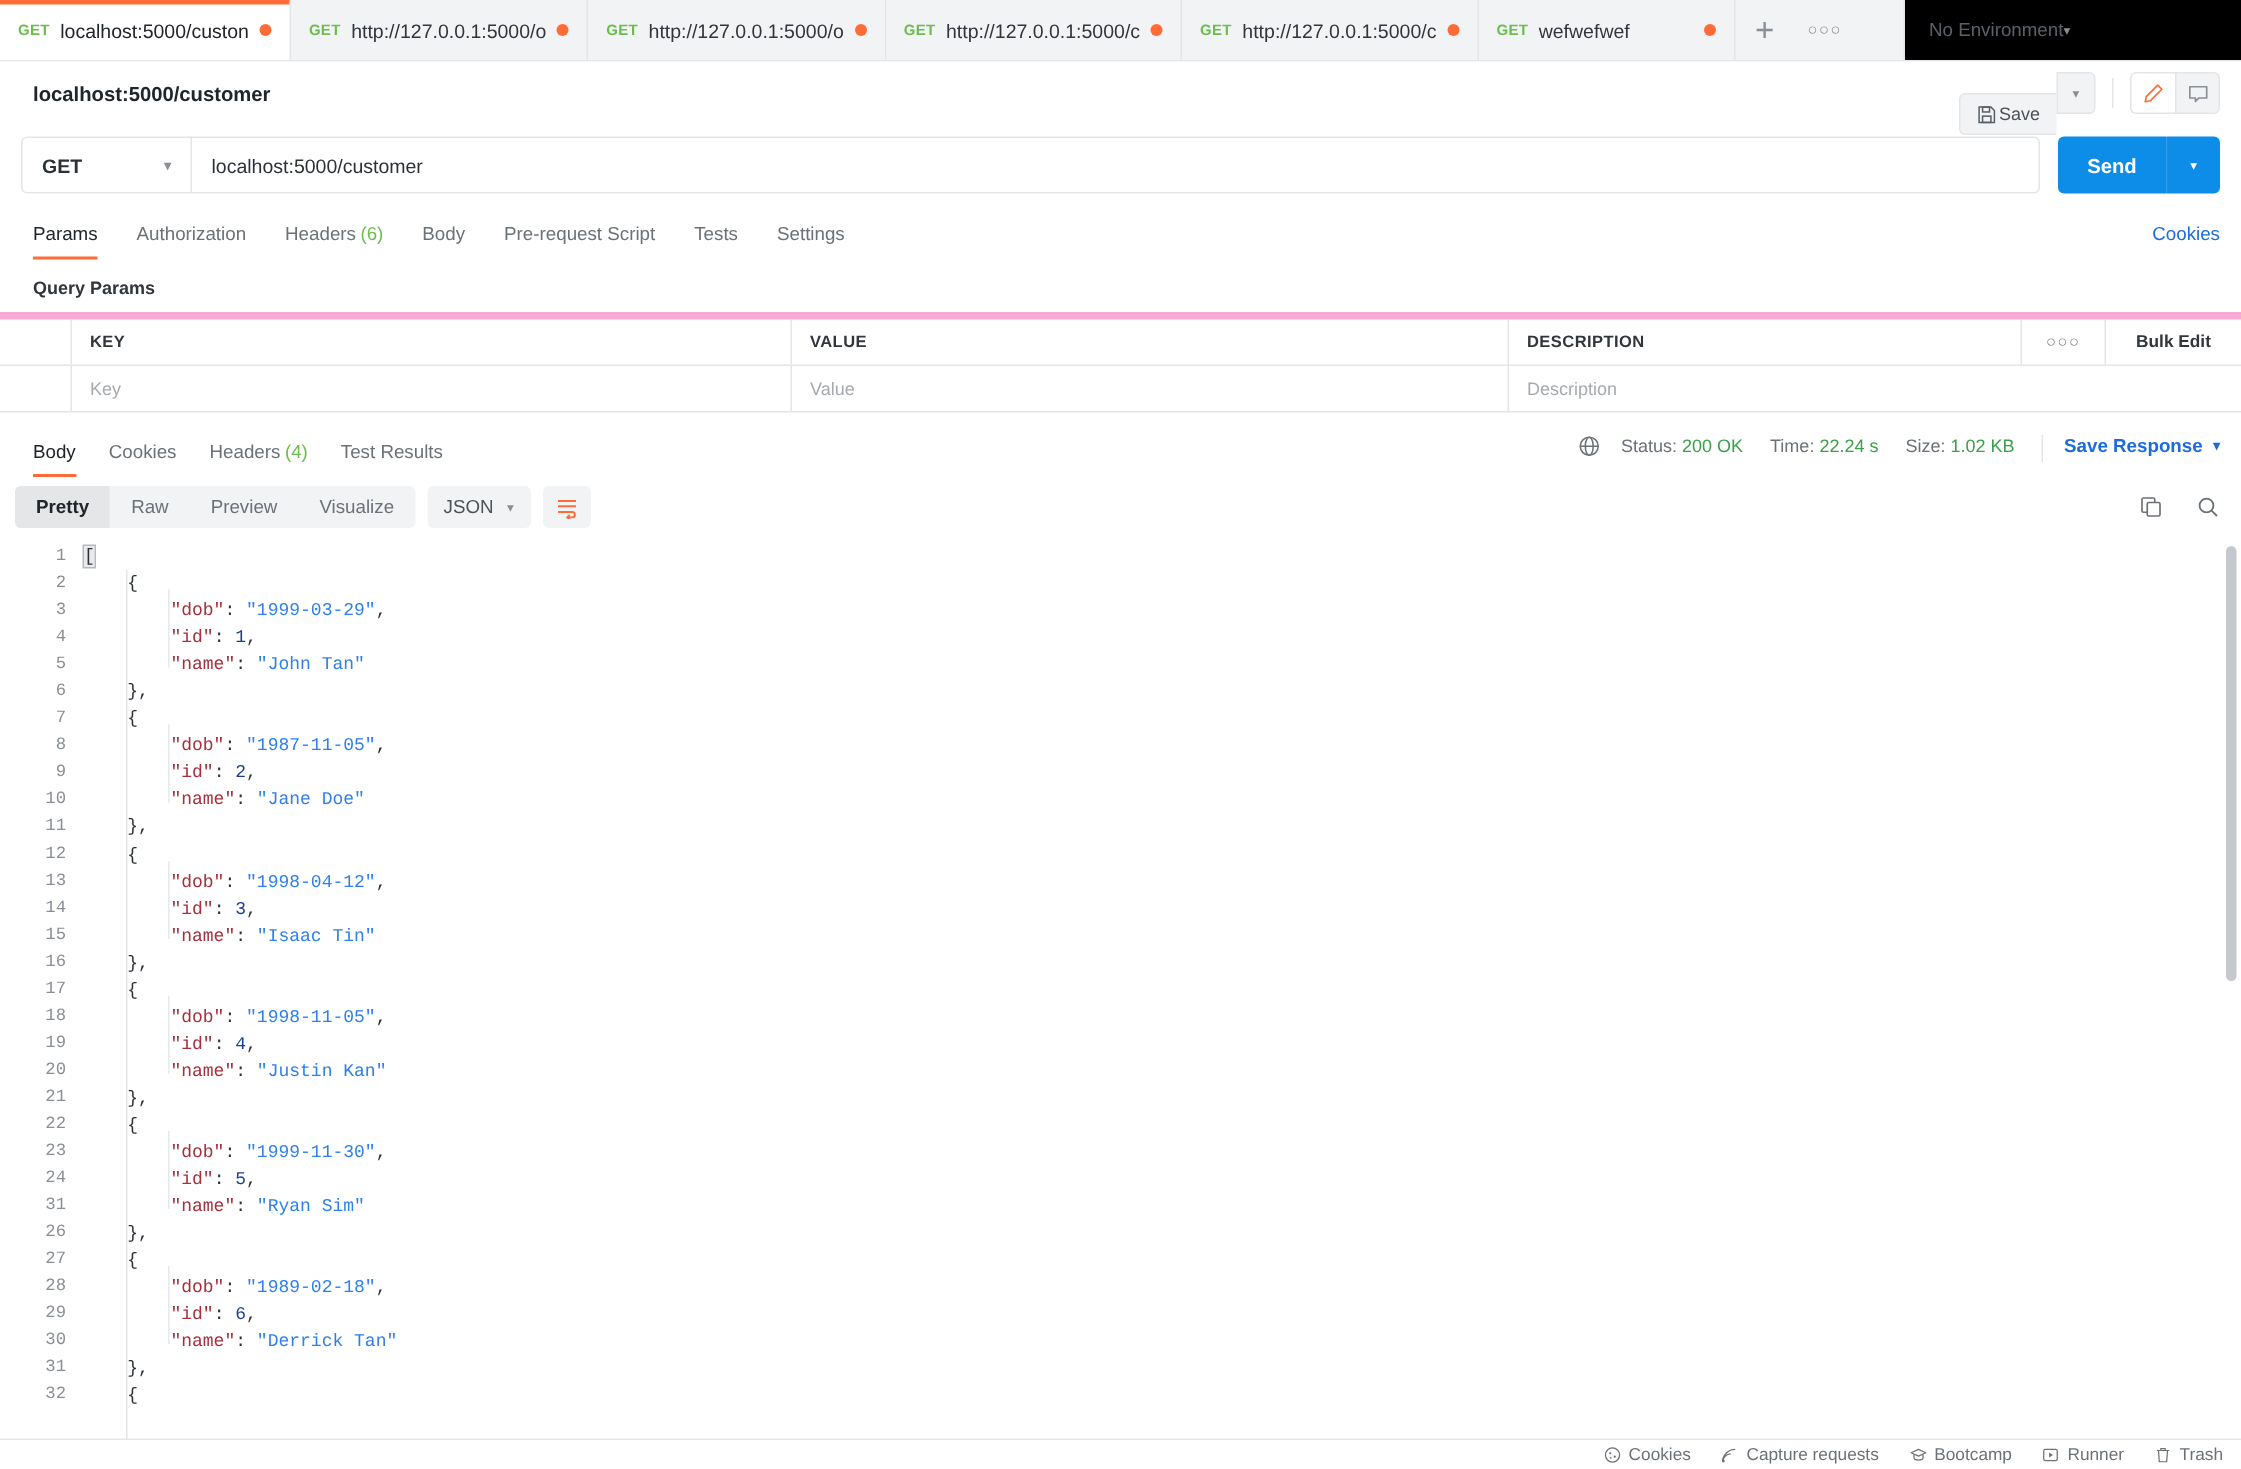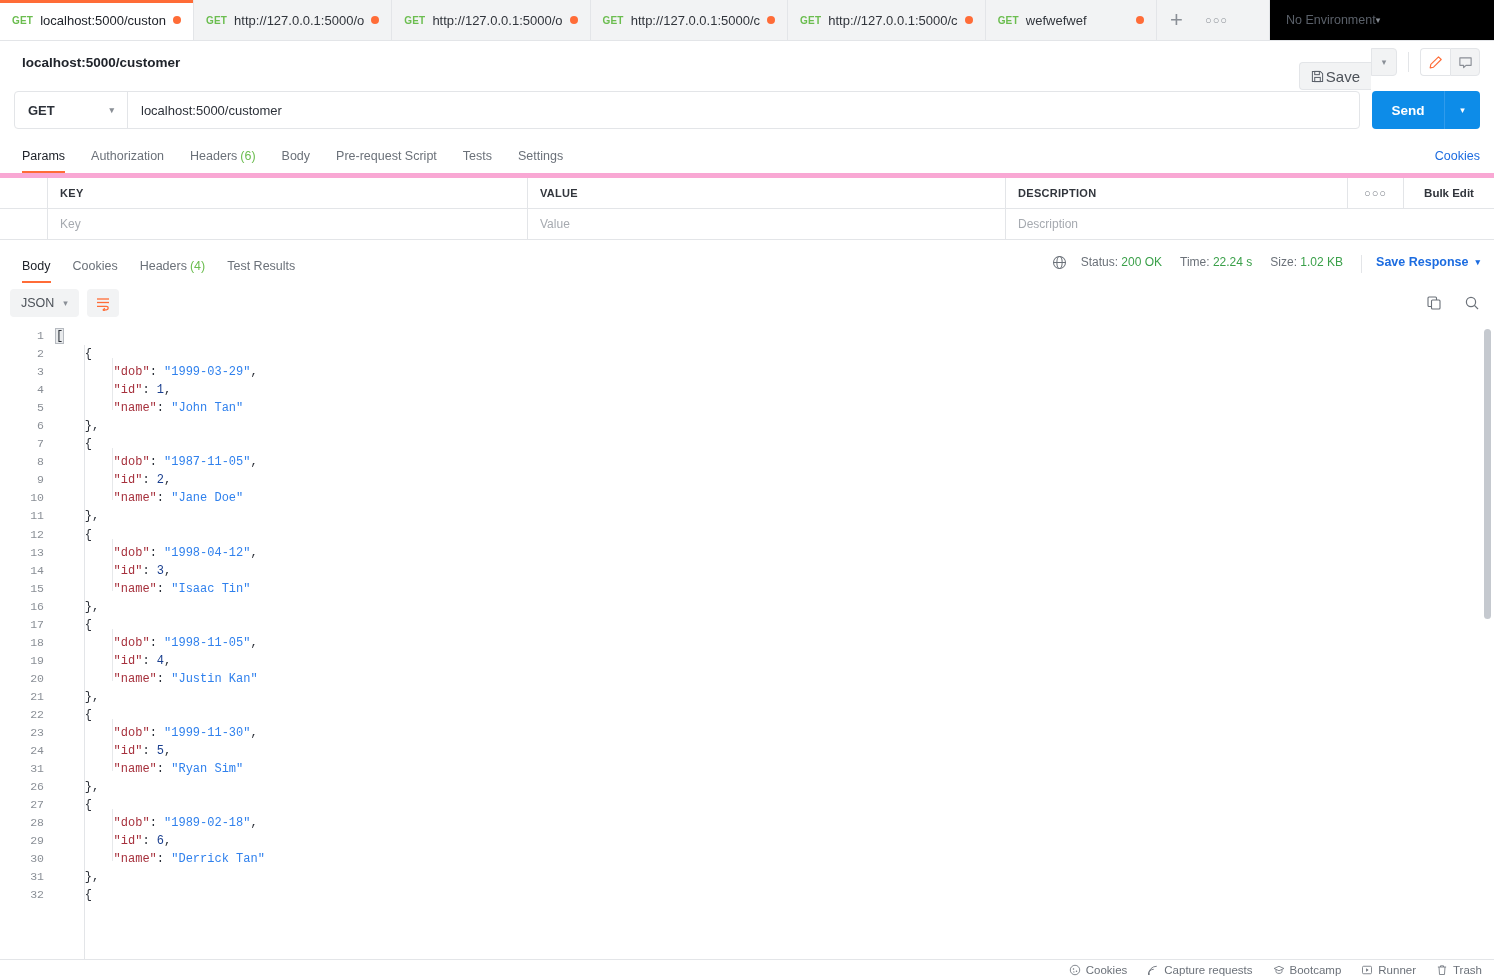--- a/index.html
+++ b/index.html
@@ -68,21 +68,21 @@
     padding: 0 14px 0 22px;
     background: #fff;
   }
   .req-title { font-size: 13.5px; font-weight: bold; color: #20242b; }
   .hdr-right { display: flex; align-items: center; gap: 0; }
   .save-btn {
     display: flex; align-items: center; gap: 2px;
     height: 28px; padding: 0 11px;
     background: #f2f3f4; border: 1px solid #e3e5e8; border-right: none;
     border-radius: 4px 0 0 4px;
-    font-size: 15px; color: #4d5259; cursor: pointer; margin-top: 28px;
+    font-size: 12px; color: #4d5259; cursor: pointer; margin-top: 28px;
   }
   .save-caret {
     display: flex; align-items: center; justify-content: center;
     height: 28px; width: 26px;
     background: #f2f3f4; border: 1px solid #e3e5e8;
     border-radius: 0 4px 4px 0; cursor: pointer;
   }
   .hdr-div { width: 1px; height: 20px; background: #e3e5e8; margin: 0 11px; }
   .icon-btn {
     width: 30px; height: 28px;
@@ -345,20 +345,21 @@
         <div class="rt">Authorization</div>
         <div class="rt">Headers<span class="cnt">(6)</span></div>
         <div class="rt">Body</div>
         <div class="rt">Pre-request Script</div>
         <div class="rt">Tests</div>
         <div class="rt">Settings</div>
       </div>
     <div class="cookies-link">Cookies</div>
   </div>
 
+  <div class="query-label">Query Params</div>
 
   <div class="ptable">
     <div class="prow head">
       <div class="pcheck"></div>
       <div class="pcell c-key">KEY</div>
       <div class="pcell c-val">VALUE</div>
       <div class="pcell c-desc">DESCRIPTION</div>
       <div class="p-more">○○○</div>
       <div class="p-bulk">Bulk Edit</div>
     </div>
@@ -391,20 +392,26 @@
       <span class="meta-div"></span>
       <span class="save-resp">
         <span>Save Response</span>
         <span class="chev" style="color:#1c6ce0">▾</span>
       </span>
     </div>
   </div>
 
   <div class="fmt-bar">
     <div class="fmt-left">
+      <div class="seg" id="view-modes">
+          <div class="seg-item active">Pretty</div>
+          <div class="seg-item">Raw</div>
+          <div class="seg-item">Preview</div>
+          <div class="seg-item">Visualize</div>
+        </div>
       <div class="seg-sel">
         <span>JSON</span>
         <span class="chev">▾</span>
       </div>
       <div class="wrap-btn">
         <span>
           <svg width="16" height="16" viewBox="0 0 16 16">
               <line x1="2" y1="4" x2="14" y2="4" stroke="#ff6c37" stroke-width="1.3"></line>
               <line x1="2" y1="7.5" x2="14" y2="7.5" stroke="#ff6c37" stroke-width="1.3"></line>
               <path d="M2 11.3h9.4a1.8 1.8 0 010 3.6H8.5" fill="none" stroke="#ff6c37" stroke-width="1.3"></path>

